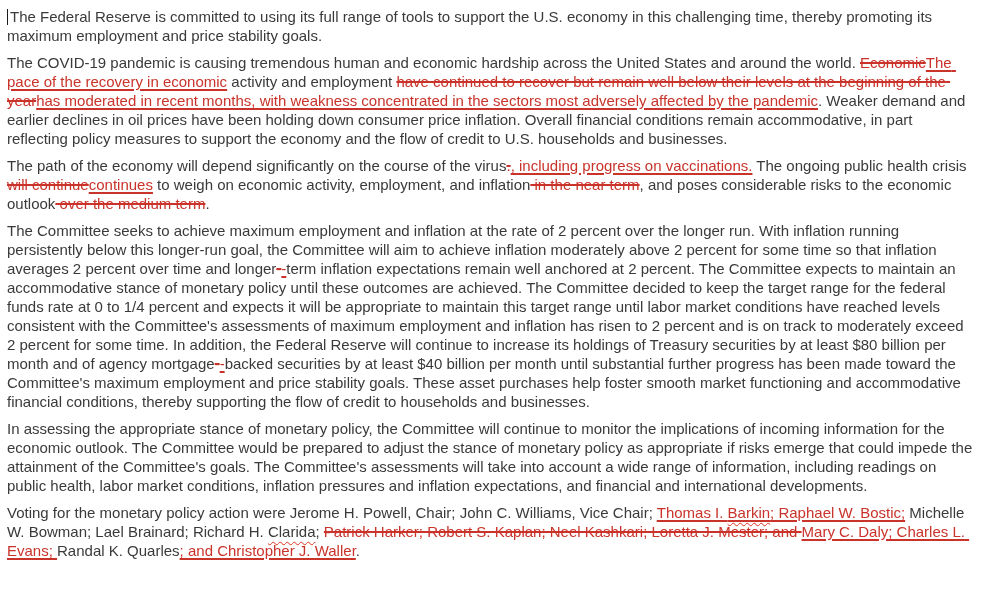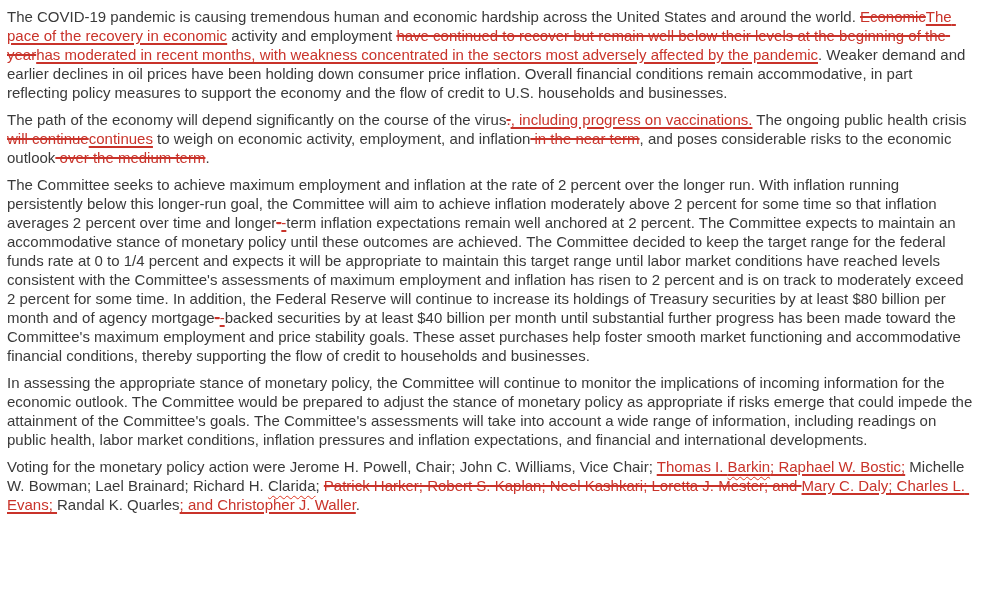--- a/index.html
+++ b/index.html
@@ -47,18 +47,19 @@
     width: 1px; height: 16px;
     background: #1a1a1a;
     vertical-align: -3px;
     margin-right: 2px;
   }
 </style>
 </head>
 <body>
 
 <div class="doc">
+    <p><span class="caret"></span><span class="run normal">The Federal Reserve is committed to using its full range of tools to support the U.S. economy in this challenging time, thereby promoting its maximum employment and price stability goals.</span></p>
     <p><span class="run normal">The COVID-19 pandemic is causing tremendous human and economic hardship across the United States and around the world. </span><span class="run del">Economic</span><span class="run ins">The pace of the recovery in economic</span><span class="run normal"> activity and employment </span><span class="run del">have continued to recover but remain well below their levels at the beginning of the year</span><span class="run ins">has moderated in recent months, with weakness concentrated in the sectors most adversely affected by the pandemic</span><span class="run normal">. Weaker demand and earlier declines in oil prices have been holding down consumer price inflation. Overall financial conditions remain accommodative, in part reflecting policy measures to support the economy and the flow of credit to U.S. households and businesses.</span></p>
     <p><span class="run normal">The path of the economy will depend significantly on the course of the virus</span><span class="run del">.</span><span class="run ins">, including progress on vaccinations.</span><span class="run normal"> The ongoing public health crisis </span><span class="run del">will continue</span><span class="run ins">continues</span><span class="run normal"> to weigh on economic activity, employment, and inflation</span><span class="run del"> in the near term</span><span class="run normal">, and poses considerable risks to the economic outlook</span><span class="run del"> over the medium term</span><span class="run normal">.</span></p>
     <p><span class="run normal">The Committee seeks to achieve maximum employment and inflation at the rate of 2 percent over the longer run. With inflation running persistently below this longer-run goal, the Committee will aim to achieve inflation moderately above 2 percent for some time so that inflation averages 2 percent over time and longer</span><span class="run del">‑</span><span class="run ins">-</span><span class="run normal">term inflation expectations remain well anchored at 2 percent. The Committee expects to maintain an accommodative stance of monetary policy until these outcomes are achieved. The Committee decided to keep the target range for the federal funds rate at 0 to 1/4 percent and expects it will be appropriate to maintain this target range until labor market conditions have reached levels consistent with the Committee's assessments of maximum employment and inflation has risen to 2 percent and is on track to moderately exceed 2 percent for some time. In addition, the Federal Reserve will continue to increase its holdings of Treasury securities by at least $80 billion per month and of agency mortgage</span><span class="run del">‑</span><span class="run ins">-</span><span class="run normal">backed securities by at least $40 billion per month until substantial further progress has been made toward the Committee's maximum employment and price stability goals. These asset purchases help foster smooth market functioning and accommodative financial conditions, thereby supporting the flow of credit to households and businesses.</span></p>
     <p><span class="run normal">In assessing the appropriate stance of monetary policy, the Committee will continue to monitor the implications of incoming information for the economic outlook. The Committee would be prepared to adjust the stance of monetary policy as appropriate if risks emerge that could impede the attainment of the Committee's goals. The Committee's assessments will take into account a wide range of information, including readings on public health, labor market conditions, inflation pressures and inflation expectations, and financial and international developments.</span></p>
     <p><span class="run normal">Voting for the monetary policy action were Jerome H. Powell, Chair; John C. Williams, Vice Chair; </span><span class="run ins">Thomas I. </span><span class="run ins"><span class="spell">Barkin</span></span><span class="run ins">; Raphael W. Bostic;</span><span class="run normal"> Michelle W. Bowman; Lael Brainard; Richard H. </span><span class="run normal"><span class="spell">Clarida</span></span><span class="run normal">; </span><span class="run del">Patrick Harker; Robert S. Kaplan; Neel Kashkari; Loretta J. Mester; and </span><span class="run ins">Mary C. Daly; Charles L. Evans; </span><span class="run normal">Randal K. Quarles</span><span class="run ins">; and Christopher J. Waller</span><span class="run normal">.</span></p>
   </div>
 
 </body></html>

